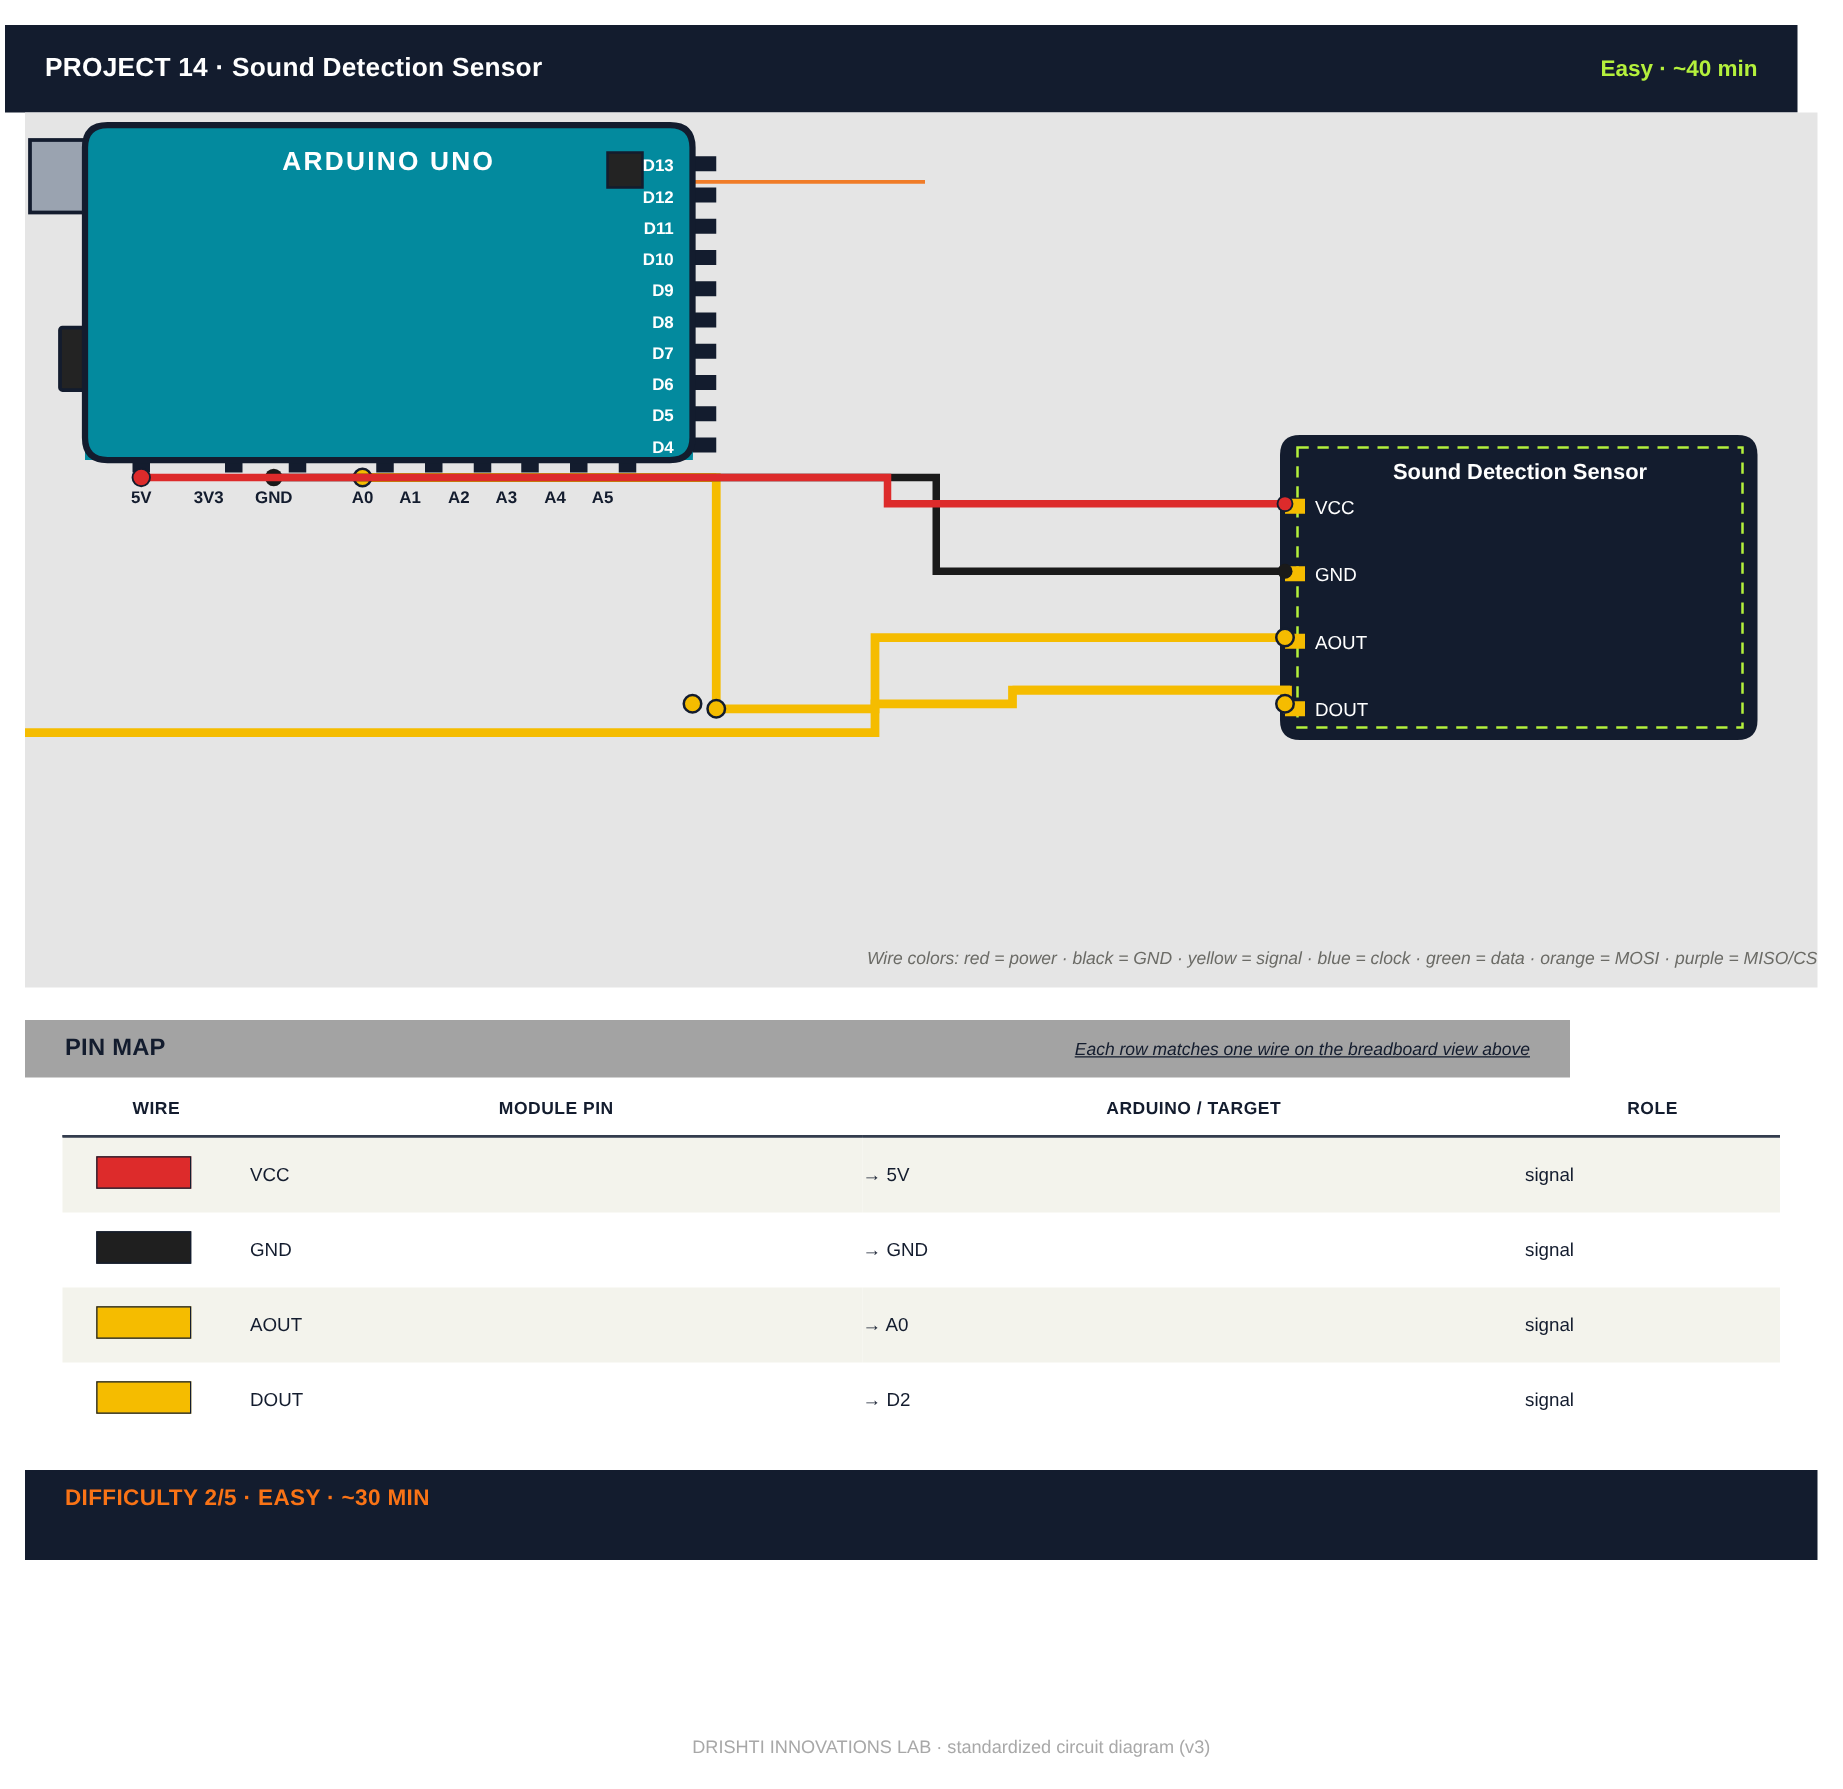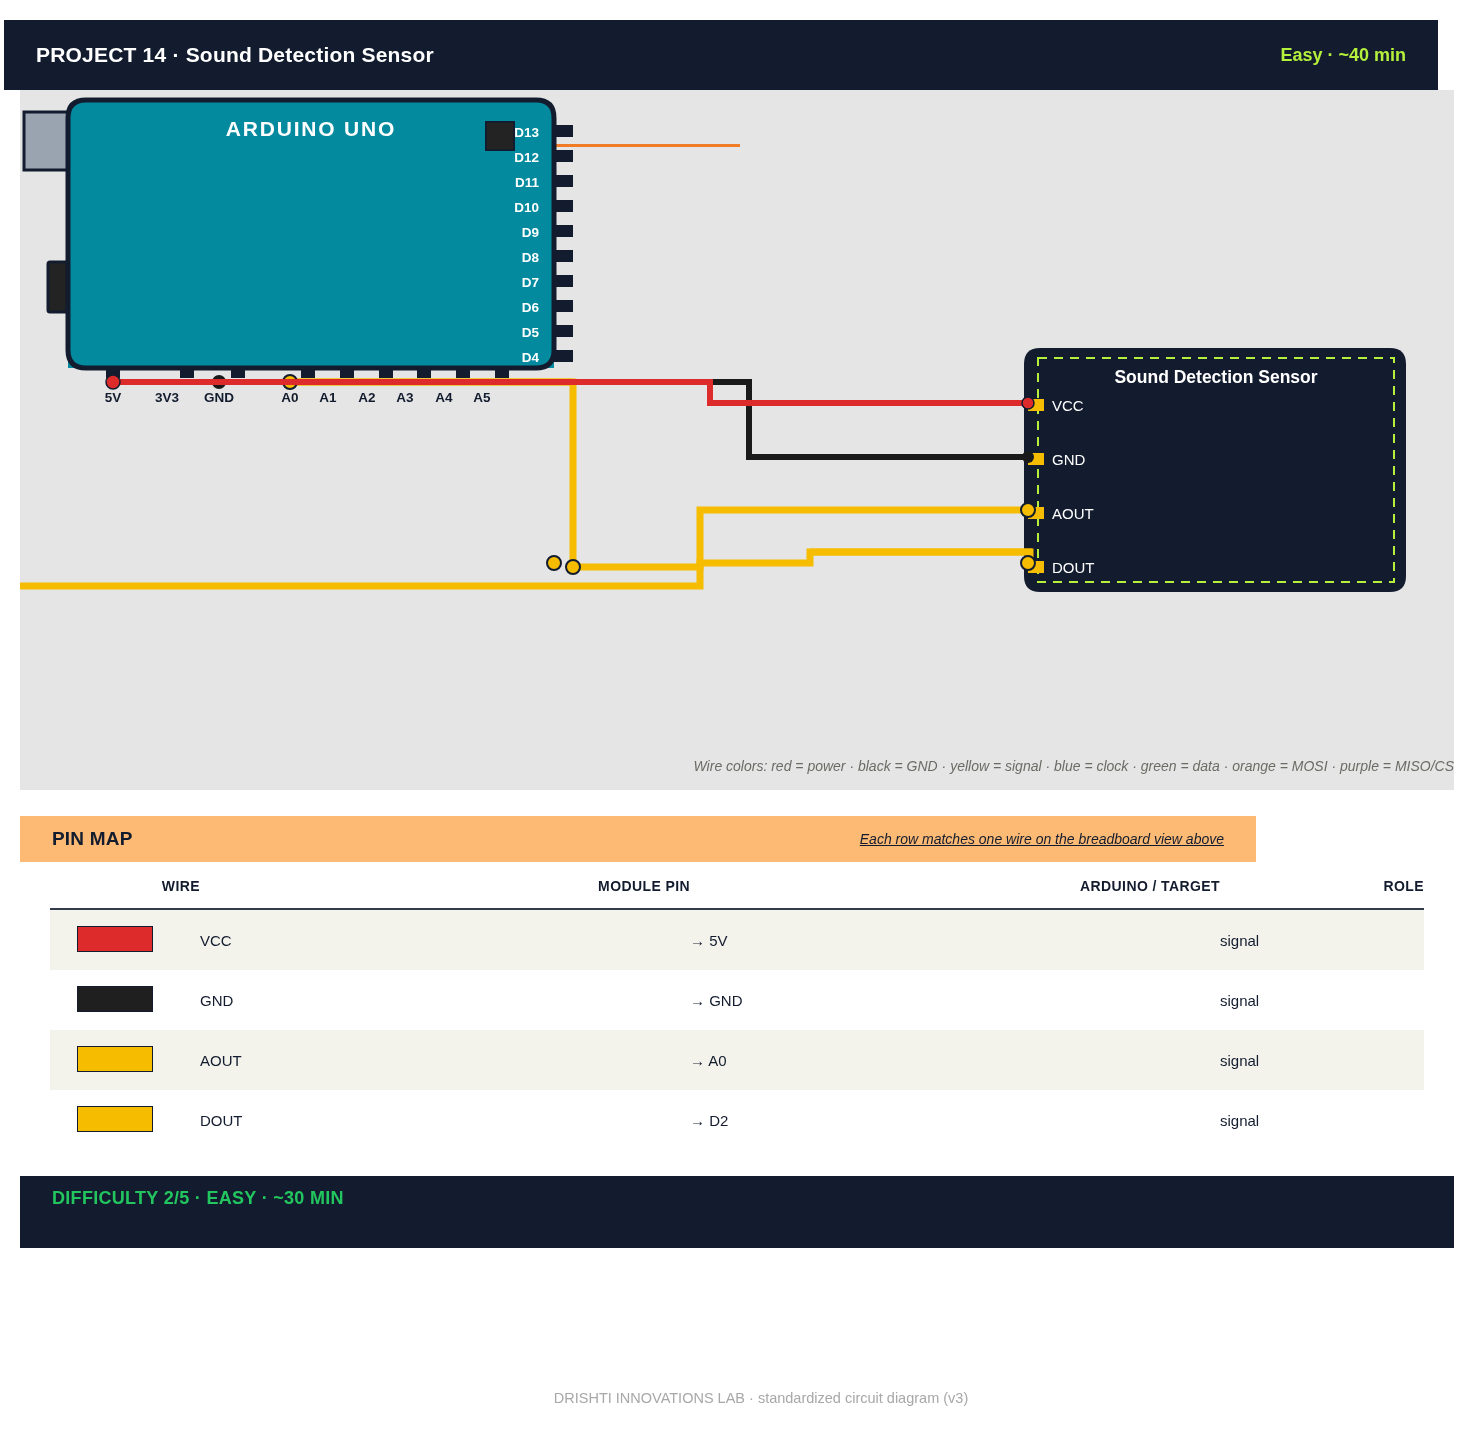--- a/index.html
+++ b/index.html
@@ -82,21 +82,21 @@
     white-space: nowrap;
   }
 
   .svg-stage { position: absolute; left: 0; top: 0; }
 
   
   .pm-bar {
     position: absolute;
     left: 20px; top: 816px;
     width: 1236px; height: 46px;
-    background: #fdba74;
+    background: #a3a3a3;
     display: flex;
     align-items: center;
     justify-content: space-between;
     padding: 0 32px;
     box-sizing: border-box;
   }
   .pm-title {
     font-size: 19px;
     font-weight: bold;
     color: #131c2e;
@@ -110,21 +110,21 @@
   }
 
   table.pinmap {
     position: absolute;
     left: 50px; top: 870px;
     width: 1374px;
     border-collapse: collapse;
     table-layout: fixed;
   }
   table.pinmap th {
-    text-align: right;
+    text-align: center;
     font-size: 14px;
     font-weight: bold;
     color: #131c2e;
     letter-spacing: 0.4px;
     padding: 8px 0 14px 0;
     border-bottom: 2px solid #333c4d;
   }
   table.pinmap td {
     font-size: 15px;
     color: #131c2e;
@@ -150,21 +150,21 @@
   
   .diff {
     position: absolute;
     left: 20px; top: 1176px;
     width: 1434px; height: 72px;
     background: #131c2e;
     box-sizing: border-box;
     padding: 12px 32px;
   }
   .diff-line1 {
-    color: #22c55e;
+    color: #f97316;
     font-size: 18px;
     font-weight: bold;
     letter-spacing: 0.3px;
     margin-bottom: 6px;
   }
   .diff-line2 {
     color: #e9ebf0;
     font-size: 14.5px;
   }
 

